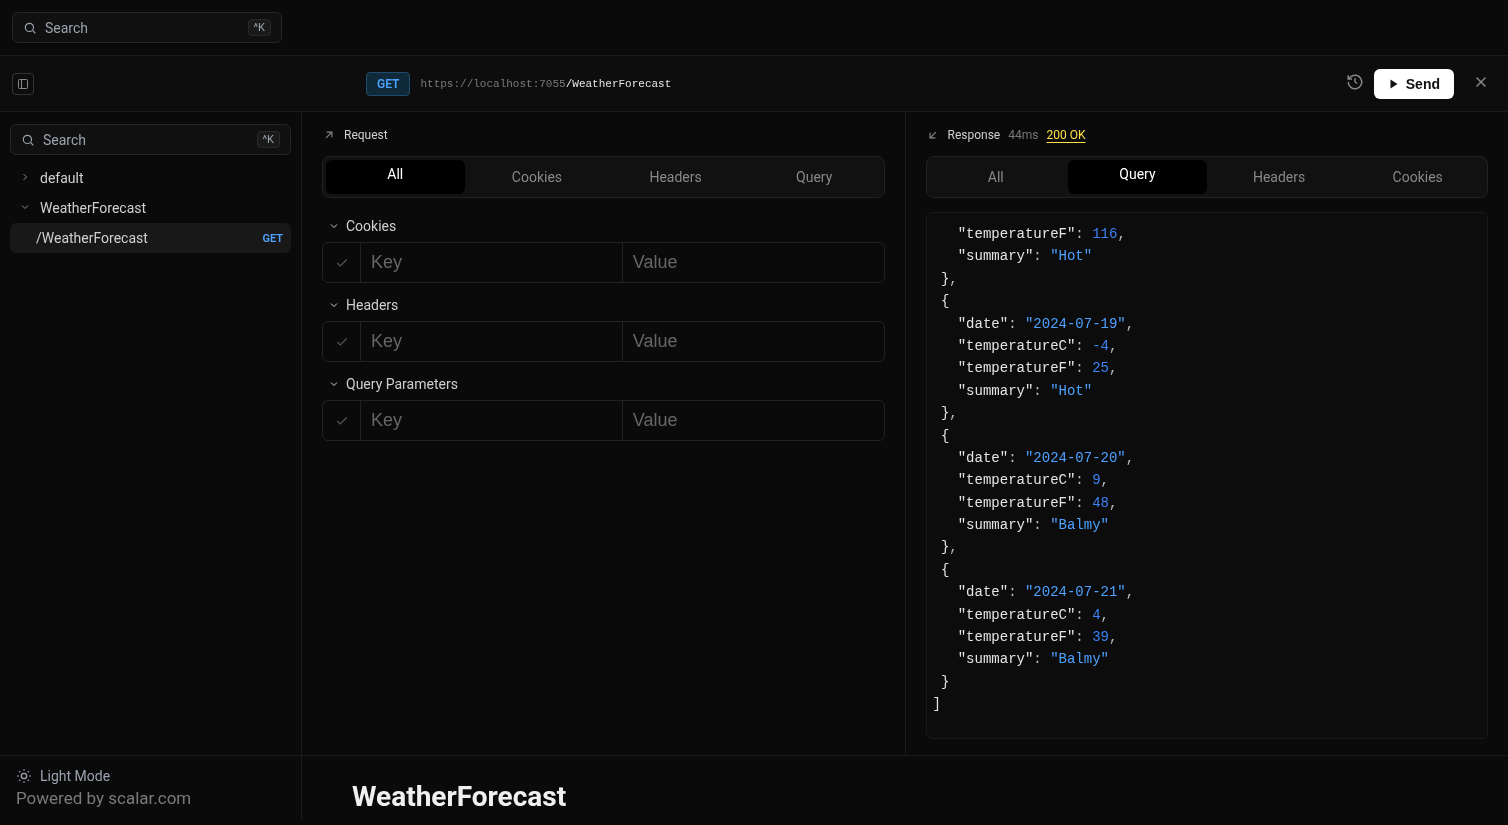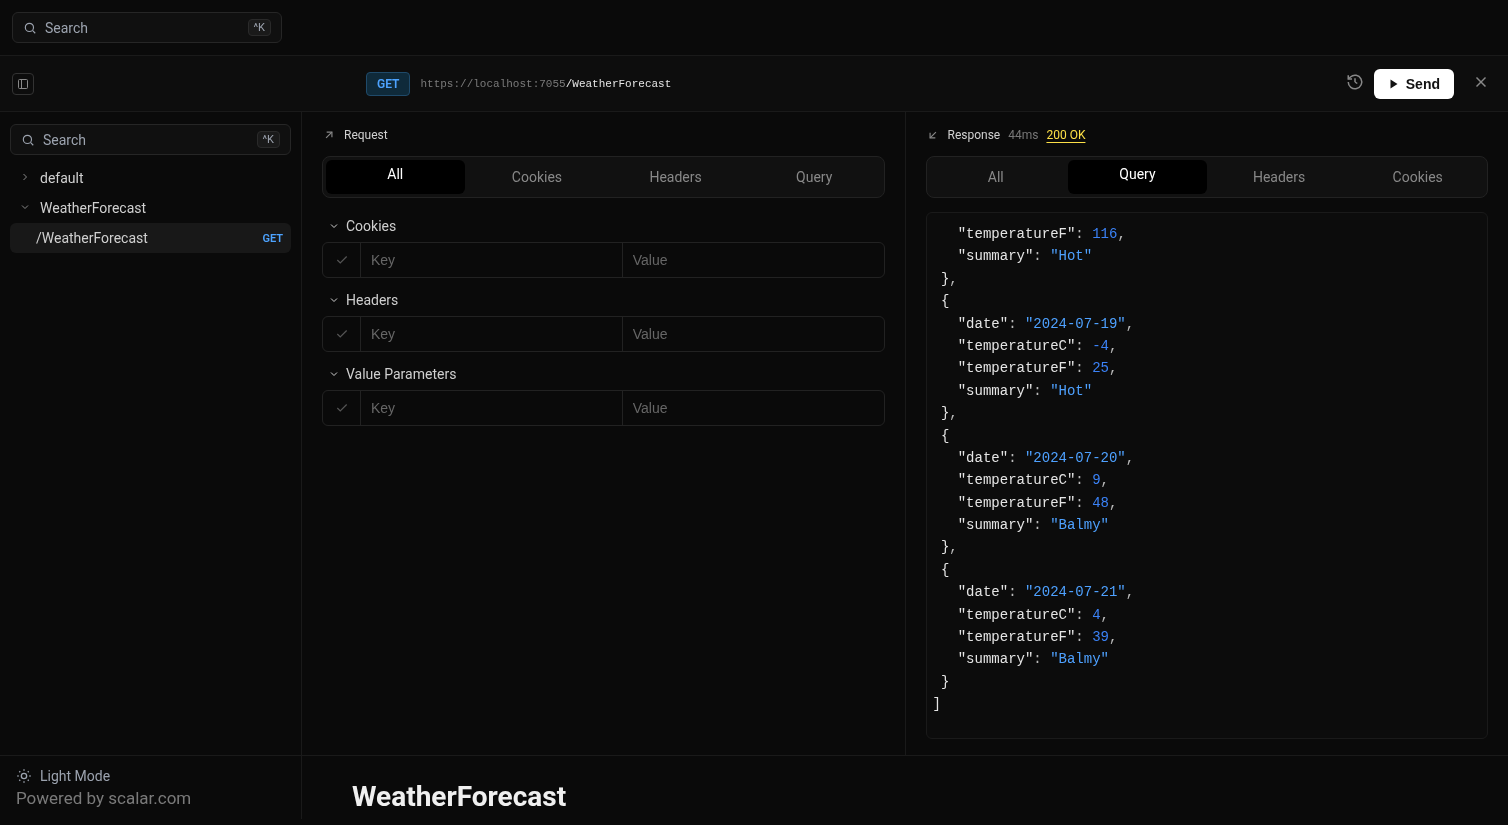--- a/index.html
+++ b/index.html
@@ -210,21 +210,21 @@
     display: flex; align-items: center; justify-content: center;
     border-right: 1px solid #222;
     color: #555;
   }
   .kv-input {
     flex: 1;
     background: transparent;
     border: none;
     color: #e5e5e5;
     padding: 9px 10px;
-    font-size: 14px;
+    font-size: 18px;
   }
   .kv-input::placeholder { color: #666; }
   .kv-sep { width: 1px; background: #222; }
 
   
   .code-area {
     flex: 1;
     overflow: auto;
     background: #0c0c0c;
     border: 1px solid #1a1a1a;
@@ -417,21 +417,21 @@
             <input class="kv-input" placeholder="Key" style="">
             <div class="kv-sep"></div>
             <input class="kv-input" placeholder="Value" style="">
           </div>
           <div class="section-title">
             <span class="icon">
               <svg width="12" height="12" viewBox="0 0 24 24" fill="none" stroke="currentColor" stroke-width="2">
                 <polyline points="6 9 12 15 18 9"></polyline>
               </svg>
             </span>
-            <span>Value Parameters</span>
+            <span>Query Parameters</span>
           </div>
           <div class="kv-row">
             <div class="kv-check">
               <svg width="14" height="14" viewBox="0 0 24 24" fill="none" stroke="currentColor" stroke-width="2">
                 <polyline points="20 6 9 17 4 12"></polyline>
               </svg>
             </div>
             <input class="kv-input" placeholder="Key" style="">
             <div class="kv-sep"></div>
             <input class="kv-input" placeholder="Value" style="">

